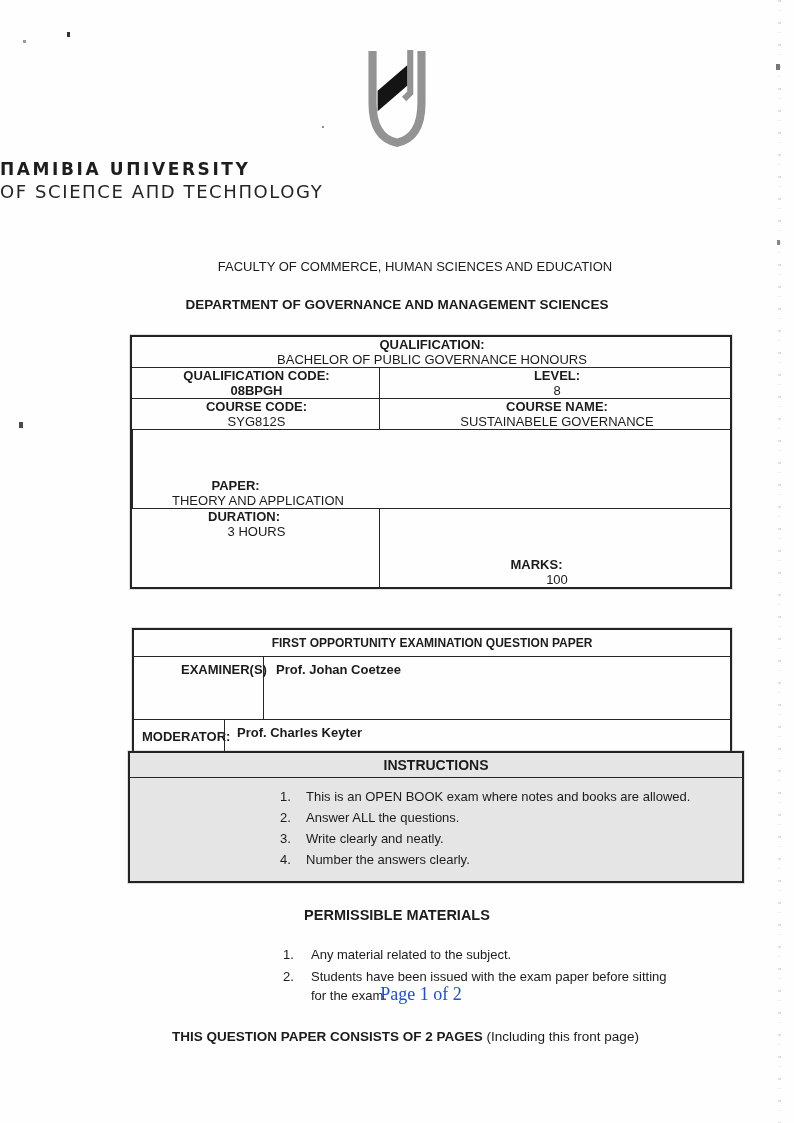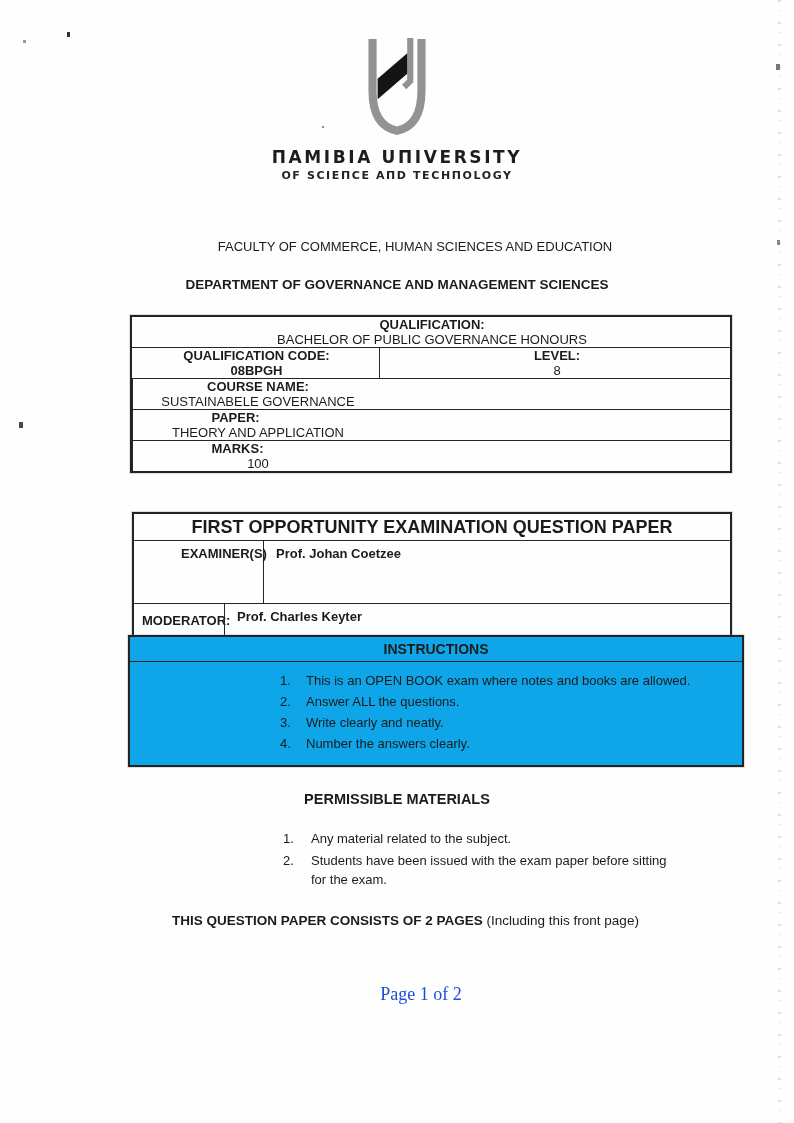--- a/index.html
+++ b/index.html
@@ -15,72 +15,72 @@
   
   .edge-strip{
     position:absolute;top:0;bottom:0;right:13px;width:3px;
     background:repeating-linear-gradient(to bottom,
       rgba(120,120,120,.40) 0 2px, transparent 2px 10px,
       rgba(150,150,150,.28) 10px 11px, transparent 11px 22px);
     opacity:.55;
   }
   .speck{position:absolute;background:#555;}
   
-  .logo-block{padding-top:34px;text-align:center;}
+  .logo-block{padding-top:46px;text-align:left;}
   .logo-shield{display:block;margin:0 auto;}
   .logo-line1{
     font-family:"DejaVu Sans", sans-serif;
     font-weight:700;font-size:17px;letter-spacing:2.6px;
     color:#1d1d1d;margin-top:7px;
   }
   .logo-line2{
     font-family:"DejaVu Sans", sans-serif;
-    font-weight:700;font-size:11px;letter-spacing:1.6px;
+    font-weight:400;font-size:18px;letter-spacing:1.6px;
     color:#242424;margin-top:2px;
   }
   
   .faculty{margin-top:57px;text-align:center;font-weight:400;font-size:13px;margin-left:36px;}
   .department{margin-top:23px;text-align:center;font-weight:700;font-size:13.5px;}
   
   .t1{
     margin:23px 0 0 130px;width:598px;
     border:2px solid #232323;
     box-shadow:0 0 0 1px rgba(130,130,130,.25);
     font-size:13px;
   }
   .t1-row{display:grid;grid-template-columns:247px 1fr;border-top:1.6px solid #262626;}
   .t1-row.first{grid-template-columns:1fr;border-top:none;}
   .t1 .cell{min-height:27px;display:flex;align-items:center;padding:0 6px 0 8px;flex-direction:column;}
   .t1 .cell.c2{border-left:1.6px solid #262626;padding-left:10px;}
   .lbl{font-weight:700;}
   .val{font-weight:400;}
   .gap-s{display:inline-block;width:6px;}
   .lblw1{display:inline-block;width:97px;font-weight:700;}
-  .lblw2{display:inline-block;width:93px;font-weight:700;}
+  .lblw2{display:inline-block;width:93px;font-weight:700;margin-top:48px;}
   
   .t2{
     margin:39px 0 0 132px;width:596px;
     border:2px solid #232323;
     box-shadow:0 0 0 1px rgba(130,130,130,.25);
     font-size:13px;
   }
   .t2-title{height:26px;display:flex;align-items:center;justify-content:center;
-    font-weight:700;font-size:18px;}
+    font-weight:700;font-size:12px;}
   .t2-row{display:grid;grid-template-columns:90px 1fr;border-top:1.6px solid #262626;}
   .t2-row .cell{padding:5px 6px 4px 8px;}
   .t2-row .cell.c2{border-left:1.6px solid #262626;padding-left:12px;font-weight:bold;}
   .t2-row.examiner{min-height:62px;padding-left:39px;}
   .t2-row.moderator .cell{min-height:22px;display:flex;align-items:center;}
   .t2-row.moderator .cell.c2{align-items:flex-start;padding-top:5px;}
   
   .instr{
     margin:-2px 0 0 128px;width:612px;
     border:2px solid #232323;
     box-shadow:0 0 0 1px rgba(130,130,130,.25);
-    font-size:13px;position:relative;background:#0ea5e9;
+    font-size:13px;position:relative;background:#e5e5e5;
   }
   .instr-title{height:24px;display:flex;align-items:center;justify-content:center;
     font-weight:700;font-size:14px;border-bottom:1.6px solid #262626;}
   .instr-list{padding:7px 10px 9px 150px;}
   .num-item{display:grid;grid-template-columns:26px 1fr;margin:3px 0 4px 0;line-height:17px;}
   .num-item .num{}
   
   .perm-title{margin-top:24px;text-align:center;font-weight:700;font-size:14.5px;}
   .perm-list{margin:22px 0 0 283px;width:392px;font-size:13px;}
   .perm-list .num-item{grid-template-columns:28px 1fr;margin:2px 0 3px 0;line-height:19px;}
@@ -132,33 +132,42 @@
         <span class="gap-s"></span>
         <span class="val" style="font-weight:700;">08BPGH</span>
       </div>
       <div class="cell c2">
         <span class="lbl">LEVEL:</span>
         <span class="gap-s"></span>
         <span class="val">8</span>
       </div>
     </div>
     <div class="t1-row">
+      <div class="cell">
+        <span class="lbl">COURSE CODE:</span>
+        <span class="gap-s"></span>
+        <span class="val">SYG812S</span>
+      </div>
       <div class="cell c2">
         <span class="lbl">COURSE NAME:</span>
         <span class="gap-s"></span>
         <span class="val">SUSTAINABELE GOVERNANCE</span>
       </div>
     </div>
     <div class="t1-row">
       <div class="cell c2">
         <span class="lblw2">PAPER:</span>
         <span class="val">THEORY AND APPLICATION</span>
       </div>
     </div>
     <div class="t1-row">
+      <div class="cell">
+        <span class="lblw1">DURATION:</span>
+        <span class="val">3 HOURS</span>
+      </div>
       <div class="cell c2">
         <span class="lblw2">MARKS:</span>
         <span class="val">100</span>
       </div>
     </div>
   </div>
 
   <div class="t2">
     <div class="t2-title">FIRST OPPORTUNITY EXAMINATION QUESTION PAPER</div>
     <div class="t2-row examiner">

